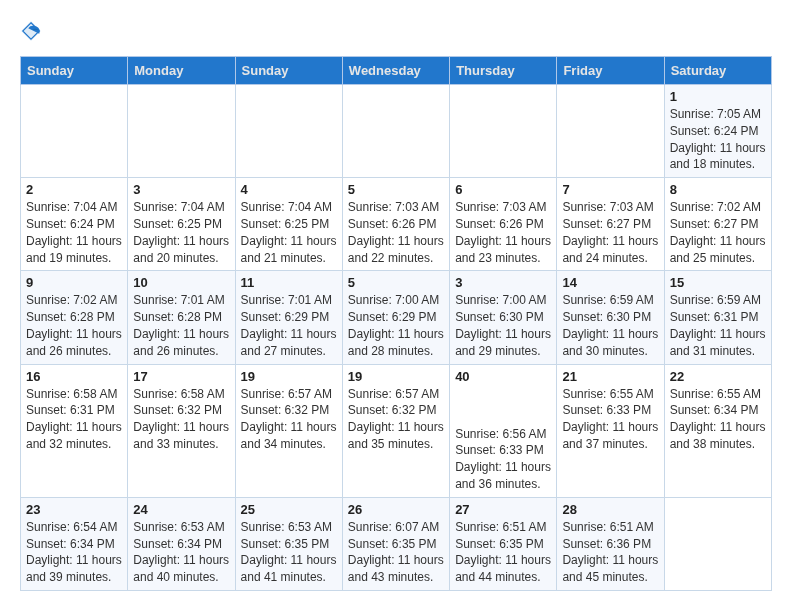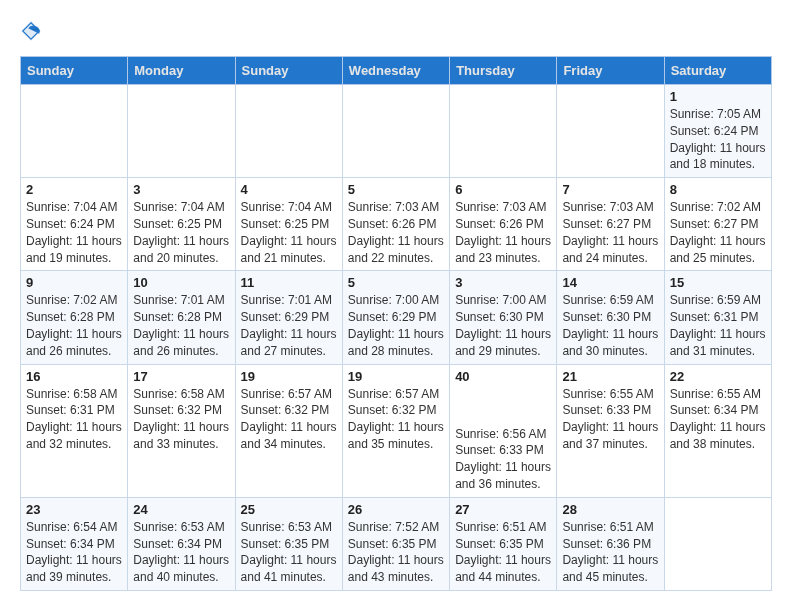--- a/index.html
+++ b/index.html
@@ -318,21 +318,21 @@
         </td>
         <td>
           <div class="day-number">25</div>
           <div class="day-info" style="white-space: pre-line;">Sunrise: 6:53 AM
 Sunset: 6:35 PM
 Daylight: 11 hours
 and 41 minutes.</div>
         </td>
         <td>
           <div class="day-number">26</div>
-          <div class="day-info" style="white-space: pre-line;">Sunrise: 7:52 AM
+          <div class="day-info" style="white-space: pre-line;">Sunrise: 6:07 AM
 Sunset: 6:35 PM
 Daylight: 11 hours
 and 43 minutes.</div>
         </td>
         <td>
           <div class="day-number">27</div>
           <div class="day-info" style="white-space: pre-line;">Sunrise: 6:51 AM
 Sunset: 6:35 PM
 Daylight: 11 hours
 and 44 minutes.</div>

